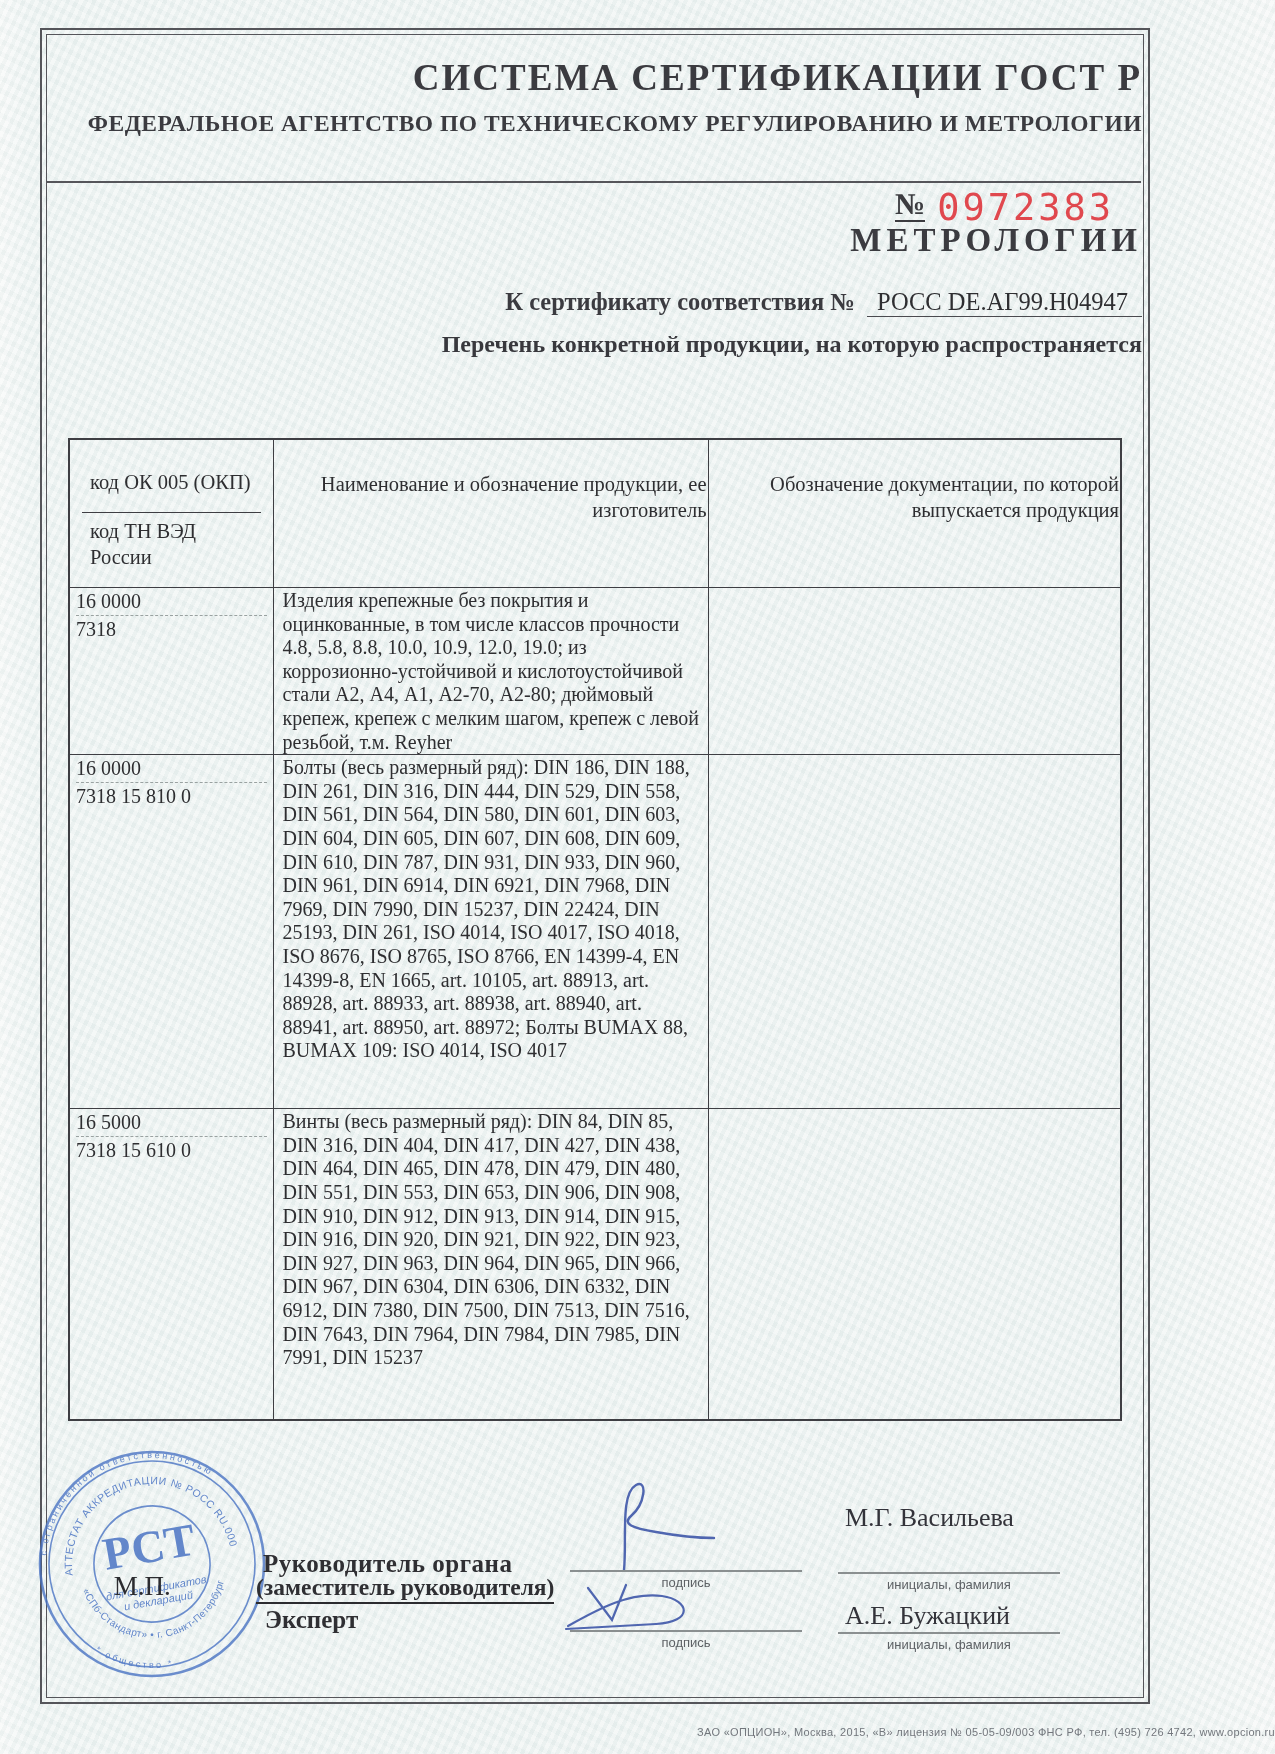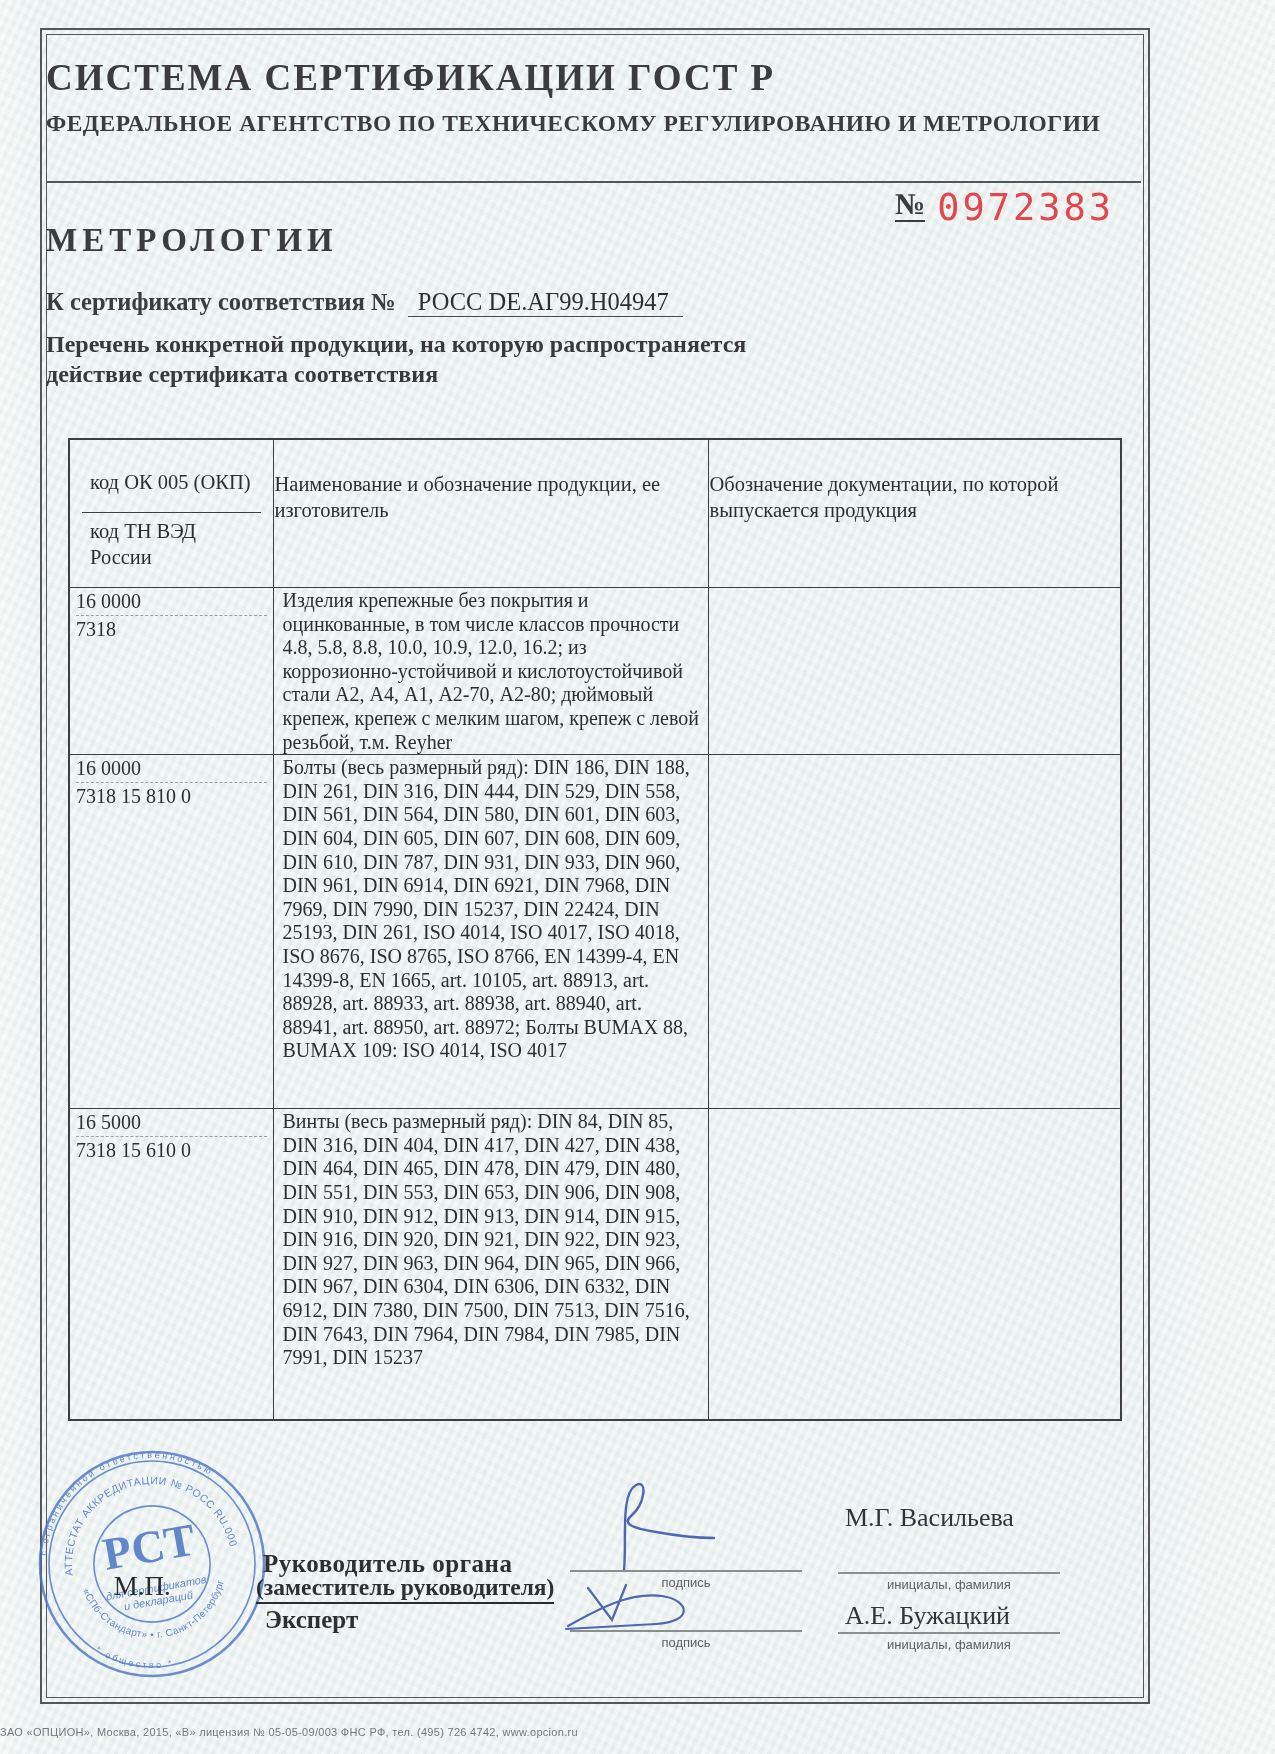--- a/index.html
+++ b/index.html
@@ -10,21 +10,21 @@
   }
   .page::before{
     content:"";position:absolute;inset:0;pointer-events:none;
     background:
       repeating-linear-gradient(115deg,rgba(255,255,255,.30) 0 4px,rgba(208,222,221,.14) 4px 8px),
       repeating-linear-gradient(27deg,rgba(255,255,255,.18) 0 6px,rgba(196,213,212,.10) 6px 11px);
   }
   .frame{position:absolute;left:40px;top:28px;width:1106px;height:1672px;border:2px solid #55555a;}
   .frame::after{content:"";position:absolute;inset:4px;border:1.6px solid #55555a;pointer-events:none;}
   .abs{position:absolute;}
-  .ctr{text-align:left;}
+  .ctr{text-align:right;}
   .sys-title{left:46px;top:56px;width:1096px;font-size:37px;font-weight:bold;letter-spacing:2px;color:#3b3b40;}
   .agency-title{left:46px;top:110px;width:1096px;font-size:23.5px;font-weight:bold;letter-spacing:.5px;color:#3b3b40;}
   .hdr-rule{left:47px;top:181px;width:1094px;height:2px;background:#55555a;}
   .blank-no{left:895px;top:186px;width:240px;white-space:nowrap;}
   .blank-no .no-sign{font-size:30px;font-weight:bold;color:#3c3c40;vertical-align:6px;border-bottom:2px solid #3c3c40;}
   .blank-no .no-digits{font-family:"DejaVu Sans Mono",monospace;font-size:37px;letter-spacing:3px;color:#e0484e;margin-left:8px;}
   .doc-title{left:46px;top:222px;width:1096px;font-size:33px;font-weight:bold;letter-spacing:5px;color:#3b3b40;}
   .cert-line{left:46px;top:288px;width:1096px;font-size:24.5px;}
   .cert-line .lbl{font-weight:bold;color:#3b3b40;}
   .cert-line .val{border-bottom:1.6px solid #4a4a4f;padding:0 14px 1px 10px;margin-left:6px;}
@@ -79,21 +79,20 @@
   </div>
 
   <div class="abs ctr doc-title">МЕТРОЛОГИИ</div>
 
   <div class="abs ctr cert-line">
     <span class="lbl">К сертификату соответствия №</span>
     <span class="val">РОСС DE.АГ99.Н04947</span>
   </div>
 
   <div class="abs ctr sub1">Перечень конкретной продукции,  на которую распространяется</div>
-  <div class="abs ctr sub2">действие сертификата соответствия</div>
 
   <table class="prod">
     <colgroup>
         <col style="width:204px">
         <col style="width:435px">
         <col style="width:413px">
       </colgroup>
     <tbody>
         <tr style="height:124px;">
       <th class="h1">
@@ -105,21 +104,21 @@
       </th>
       <th class="h3 ctr">
         <div>Обозначение документации, по которой выпускается продукция</div>
       </th>
     </tr>
     <tr style="height:166px;">
       <td class="code">
         <span class="c-top">16 0000</span>
         <span>7318</span>
       </td>
-      <td class="desc">Изделия крепежные без покрытия и оцинкованные, в том числе классов прочности 4.8, 5.8, 8.8, 10.0, 10.9, 12.0, 16.2; из коррозионно-устойчивой и кислотоустойчивой стали А2, А4, А1, А2-70, А2-80;  дюймовый крепеж, крепеж с мелким шагом, крепеж с левой резьбой, т.м. Reyher</td>
+      <td class="desc">Изделия крепежные без покрытия и оцинкованные, в том числе классов прочности 4.8, 5.8, 8.8, 10.0, 10.9, 12.0, 19.0; из коррозионно-устойчивой и кислотоустойчивой стали А2, А4, А1, А2-70, А2-80;  дюймовый крепеж, крепеж с мелким шагом, крепеж с левой резьбой, т.м. Reyher</td>
       <td class="docs"></td>
     </tr>
     <tr style="height:354px;">
       <td class="code">
         <span class="c-top">16 0000</span>
         <span>7318 15 810 0</span>
       </td>
       <td class="desc">Болты (весь размерный ряд): DIN 186, DIN 188, DIN 261, DIN 316, DIN 444, DIN 529, DIN 558, DIN 561, DIN 564, DIN 580, DIN 601, DIN 603, DIN 604, DIN 605, DIN 607, DIN 608, DIN 609, DIN 610, DIN 787, DIN 931, DIN 933, DIN 960, DIN 961, DIN 6914, DIN 6921, DIN 7968, DIN 7969, DIN 7990, DIN 15237, DIN 22424, DIN 25193, DIN 261, ISO 4014, ISO 4017, ISO 4018, ISO 8676, ISO 8765, ISO 8766,  EN 14399-4, EN 14399-8, EN 1665, art. 10105, art. 88913, art. 88928, art. 88933, art. 88938, art. 88940,  art. 88941, art. 88950, art. 88972; Болты BUMAX 88, BUMAX 109: ISO 4014, ISO 4017</td>
       <td class="docs"></td>
     </tr>

